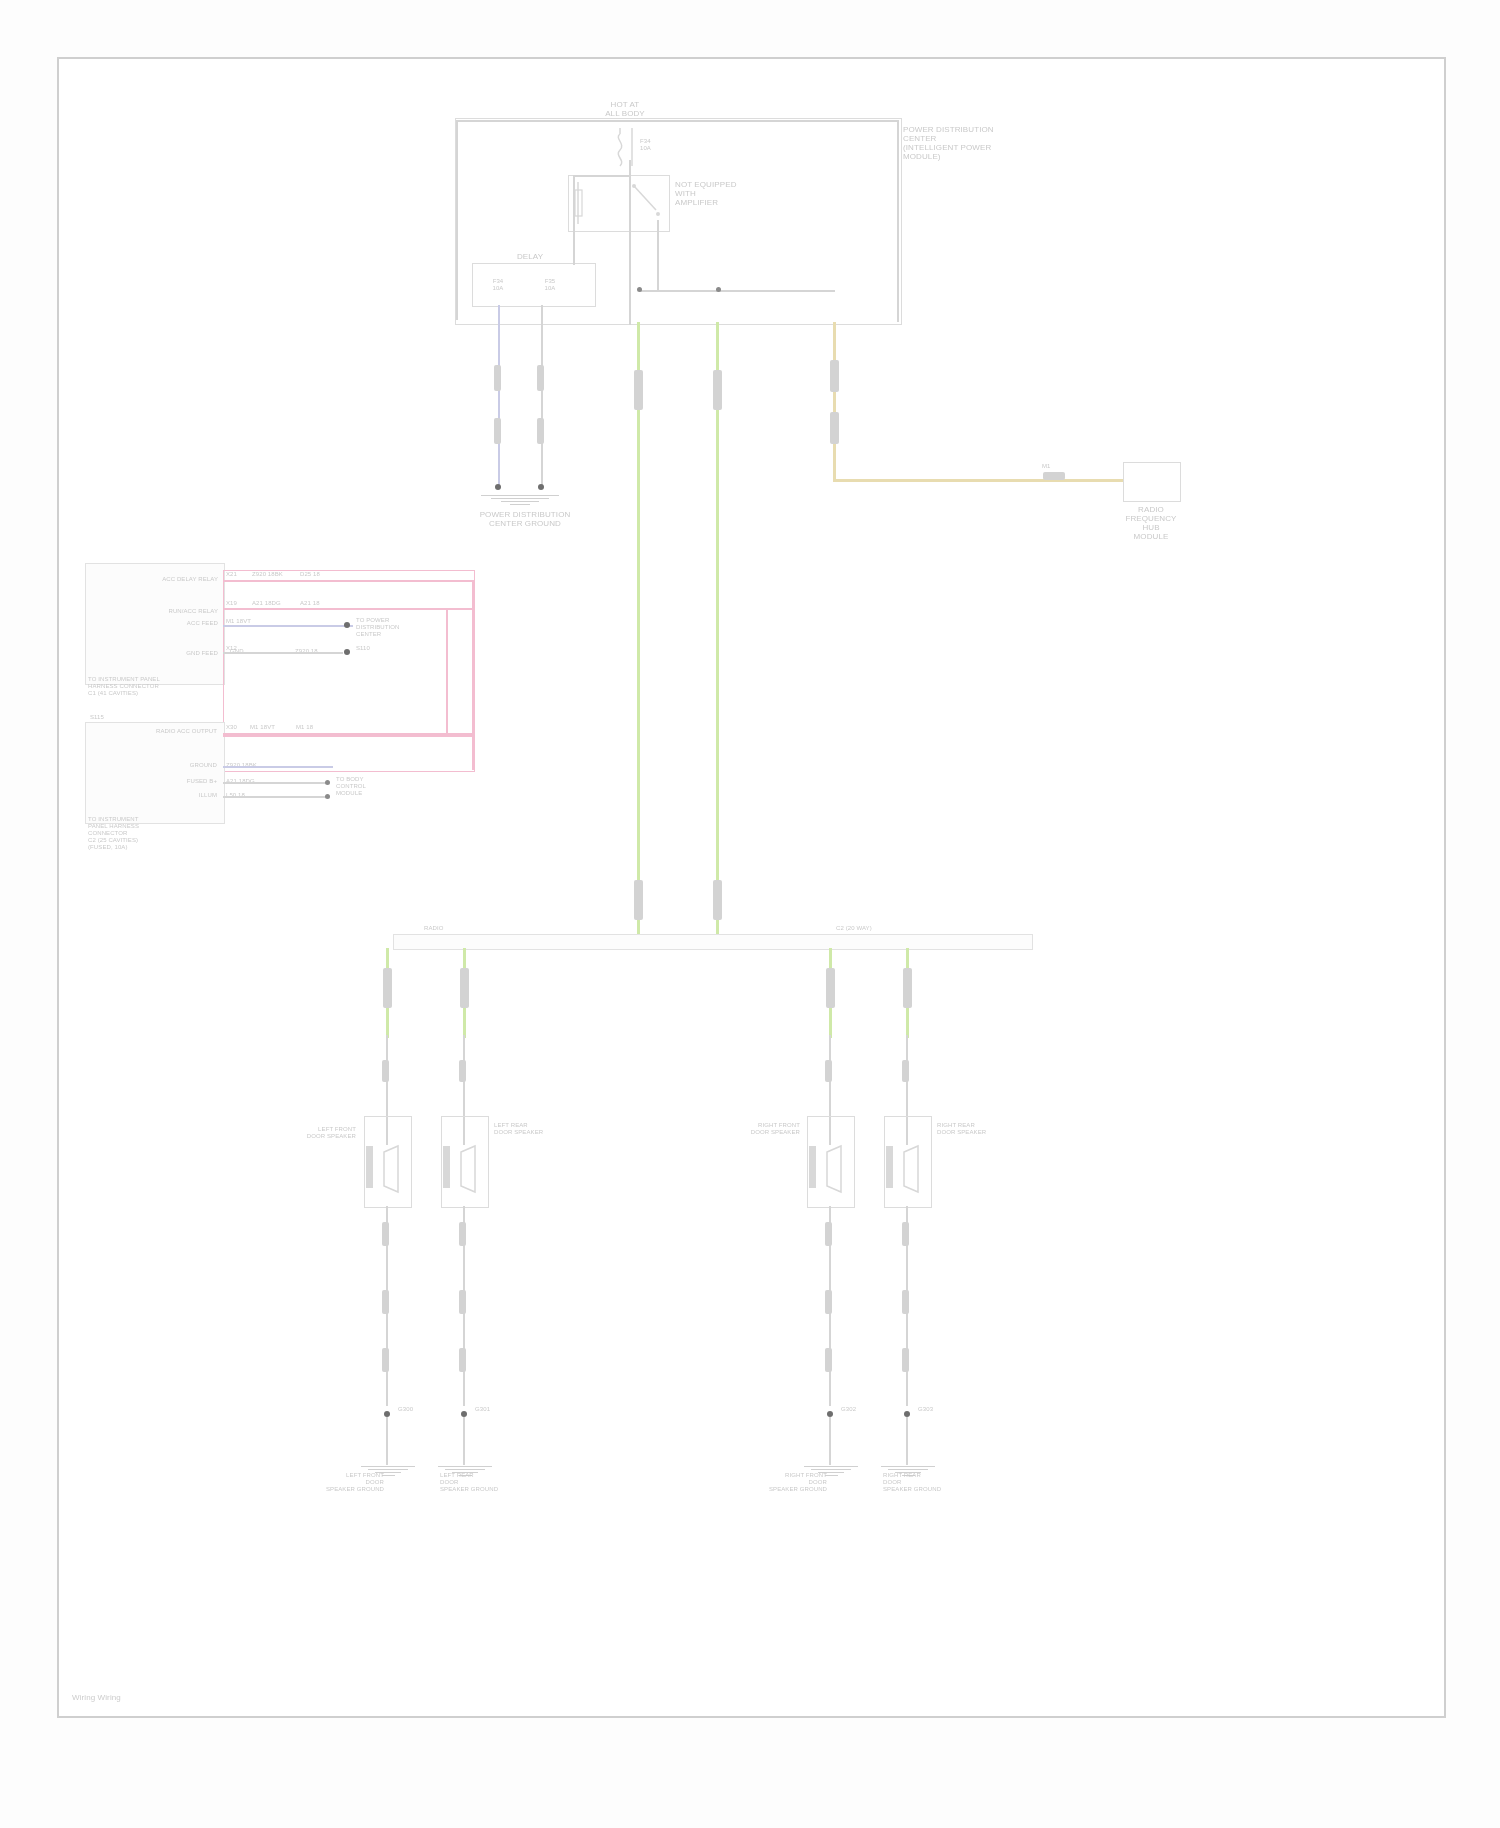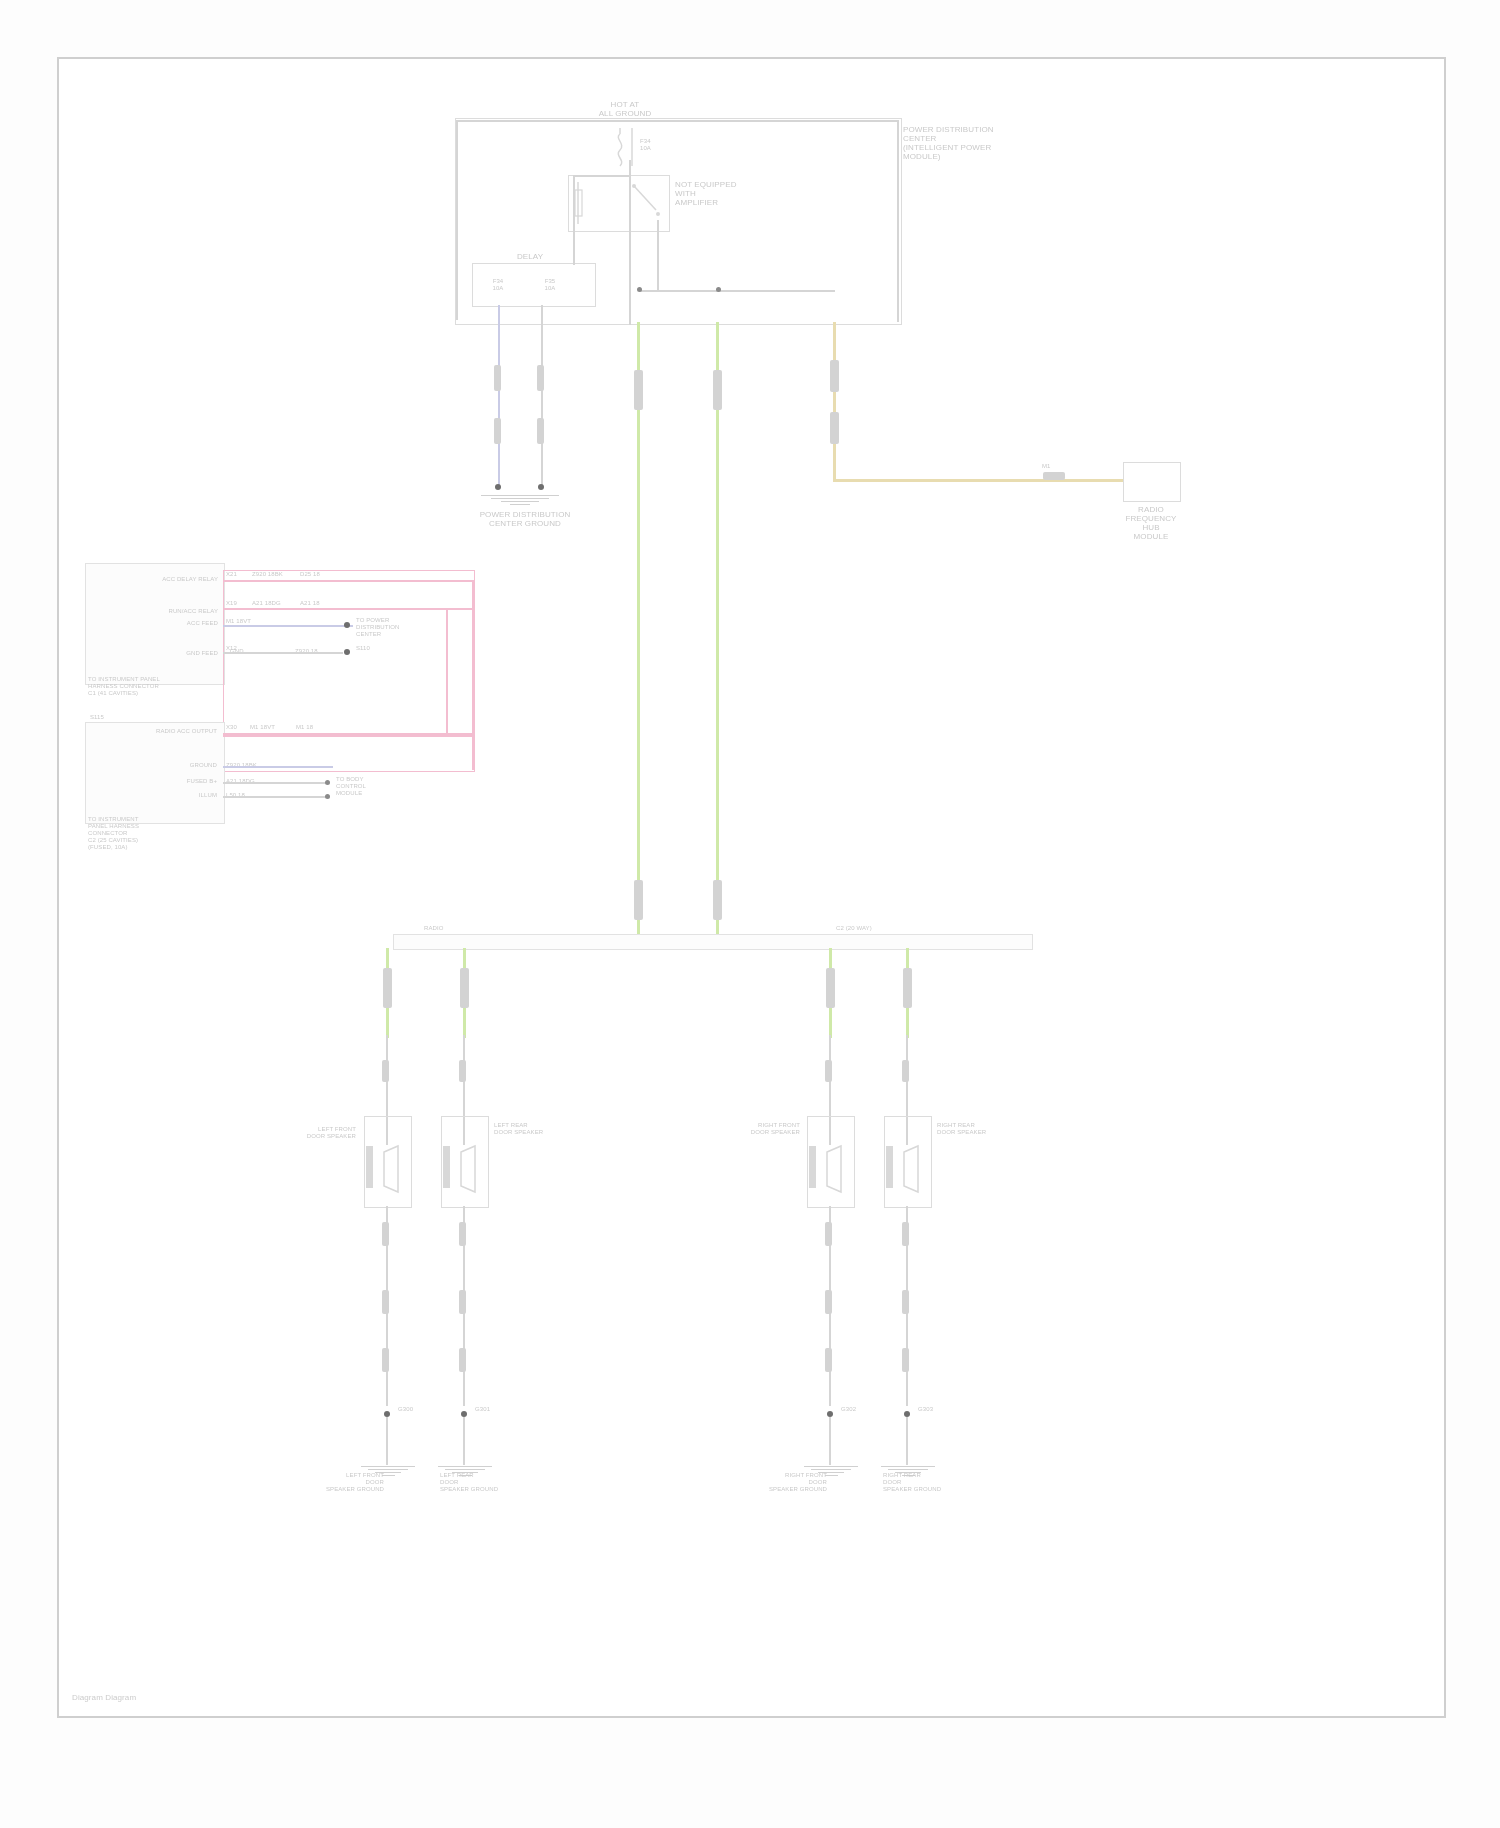--- a/index.html
+++ b/index.html
@@ -59,21 +59,21 @@
 </style>
 </head>
 <body>
 
 <div class="page">
   <div class="frame"></div>
 
   <div class="box" style="left:455px;top:118px;width:445px;height:205px;"></div>
 
   <div class="lbl c" style="left:580px;top:100px;width:90px;">HOT AT
-ALL GROUND</div>
+ALL BODY</div>
 
   <svg style="left:612px;top:128px;width:36px;height:40px;">
     <path class="stroke" d="M8,0 L8,6 M8,6 C2,10 14,16 8,22 C2,28 14,32 8,38"></path>
     <path class="stroke" d="M20,0 L20,38"></path>
   </svg>
   <div class="lbl xs" style="left:640px;top:138px;width:40px;">F34
 10A</div>
 
   <div class="lbl" style="left:903px;top:125px;width:120px;">POWER DISTRIBUTION
 CENTER
@@ -336,14 +336,14 @@
   <div class="gnd" style="left:880px;top:1464px;width:56px;">
     <i style="width:54px;"></i>
       <i style="width:40px;"></i>
       <i style="width:26px;"></i>
       <i style="width:13px;"></i>
   </div>
   <div class="lbl xs" style="left:883px;top:1472px;width:100px;">RIGHT REAR
 DOOR
 SPEAKER GROUND</div>
 
-  <div class="lbl" style="left:72px;top:1693px;width:160px;color:#cccccc;">Diagram Diagram</div>
+  <div class="lbl" style="left:72px;top:1693px;width:160px;color:#cccccc;">Wiring Wiring</div>
 </div>
 
 </body></html>

